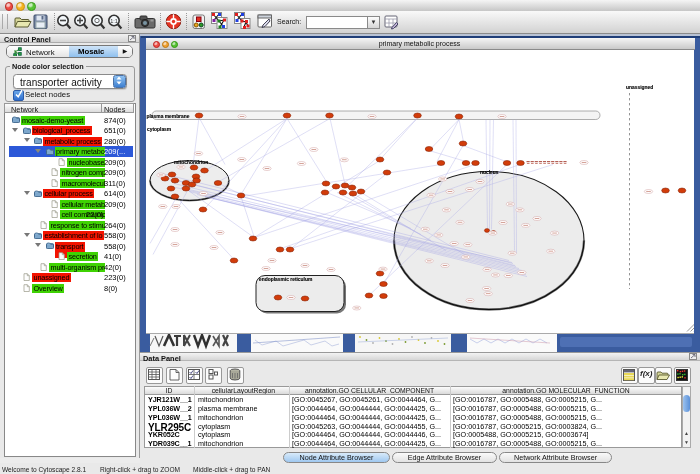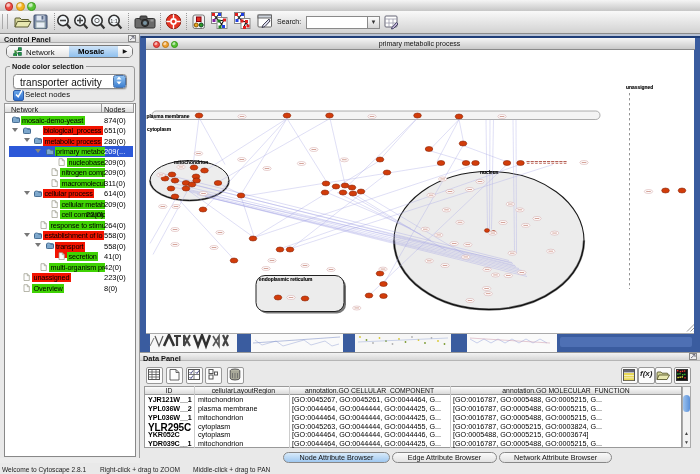--- a/index.html
+++ b/index.html
@@ -145,21 +145,21 @@
       <rect x="0.5" y="1.8" width="7" height="4.8" rx="0.8" fill="#7da7cc" stroke="#40688e"></rect>
       <path d="M0.5 3 Q0.5 1 2 1 H3.6 L4.6 2.2 H7.5" fill="#8fb6d8" stroke="#40688e" stroke-width="0.8"></path>
     </svg>
 <div class="abs" style="left:20.5px;top:115.60000000000001px;height:9.3px;background:#3fd203;font-size:7.3px;line-height:9.6px;color:#000;padding:0 1.5px;letter-spacing:-0.15px;white-space:nowrap;overflow:hidden;max-width:81.5px;">mosaic-demo-yeast</div>
 <div class="abs" style="left:104px;top:115.8px;font-size:7.5px;color:#000;">874(0)</div>
 <div class="abs" style="left:12.0px;top:127.9px;width:0;height:0;border-left:3.4px solid transparent;border-right:3.4px solid transparent;border-top:4.6px solid #777;"></div>
 <svg class="abs" style="left:22.5px;top:126.9px" width="8" height="7" viewBox="0 0 8 7">
       <rect x="0.5" y="1.8" width="7" height="4.8" rx="0.8" fill="#7da7cc" stroke="#40688e"></rect>
       <path d="M0.5 3 Q0.5 1 2 1 H3.6 L4.6 2.2 H7.5" fill="#8fb6d8" stroke="#40688e" stroke-width="0.8"></path>
     </svg>
-<div class="abs" style="left:31.5px;top:126.10000000000001px;height:9.3px;background:#f31300;font-size:7.3px;line-height:9.6px;color:#000;padding:0 1.5px;letter-spacing:-0.15px;white-space:nowrap;overflow:hidden;max-width:70.5px;margin-left:11px;">biological_process</div>
+<div class="abs" style="left:31.5px;top:126.10000000000001px;height:9.3px;background:#f31300;font-size:7.3px;line-height:9.6px;color:#000;padding:0 1.5px;letter-spacing:-0.15px;white-space:nowrap;overflow:hidden;max-width:70.5px;">biological_process</div>
 <div class="abs" style="left:104px;top:126.3px;font-size:7.5px;color:#000;">651(0)</div>
 <div class="abs" style="left:23.5px;top:138.39999999999998px;width:0;height:0;border-left:3.4px solid transparent;border-right:3.4px solid transparent;border-top:4.6px solid #777;"></div>
 <svg class="abs" style="left:34px;top:137.39999999999998px" width="8" height="7" viewBox="0 0 8 7">
       <rect x="0.5" y="1.8" width="7" height="4.8" rx="0.8" fill="#7da7cc" stroke="#40688e"></rect>
       <path d="M0.5 3 Q0.5 1 2 1 H3.6 L4.6 2.2 H7.5" fill="#8fb6d8" stroke="#40688e" stroke-width="0.8"></path>
     </svg>
 <div class="abs" style="left:43px;top:136.6px;height:9.3px;background:#f31300;font-size:7.3px;line-height:9.6px;color:#000;padding:0 1.5px;letter-spacing:-0.15px;white-space:nowrap;overflow:hidden;max-width:59px;">metabolic process</div>
 <div class="abs" style="left:104px;top:136.79999999999998px;font-size:7.5px;color:#000;">280(0)</div>
 <div class="abs" style="left:9px;top:146.2px;width:124px;height:10.5px;background:#2c58d8;"></div>
 <div class="abs" style="left:35.0px;top:148.89999999999998px;width:0;height:0;border-left:3.4px solid transparent;border-right:3.4px solid transparent;border-top:4.6px solid #8a8a7a;"></div>

